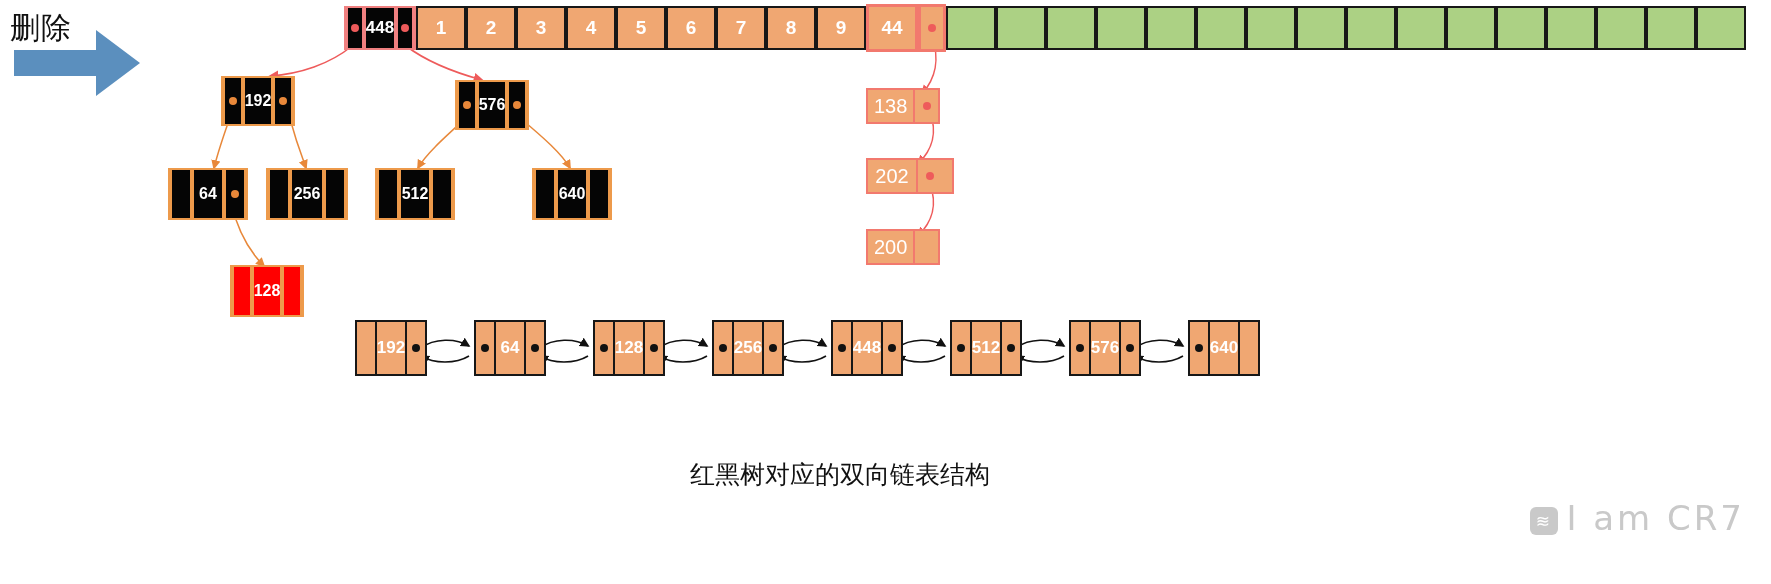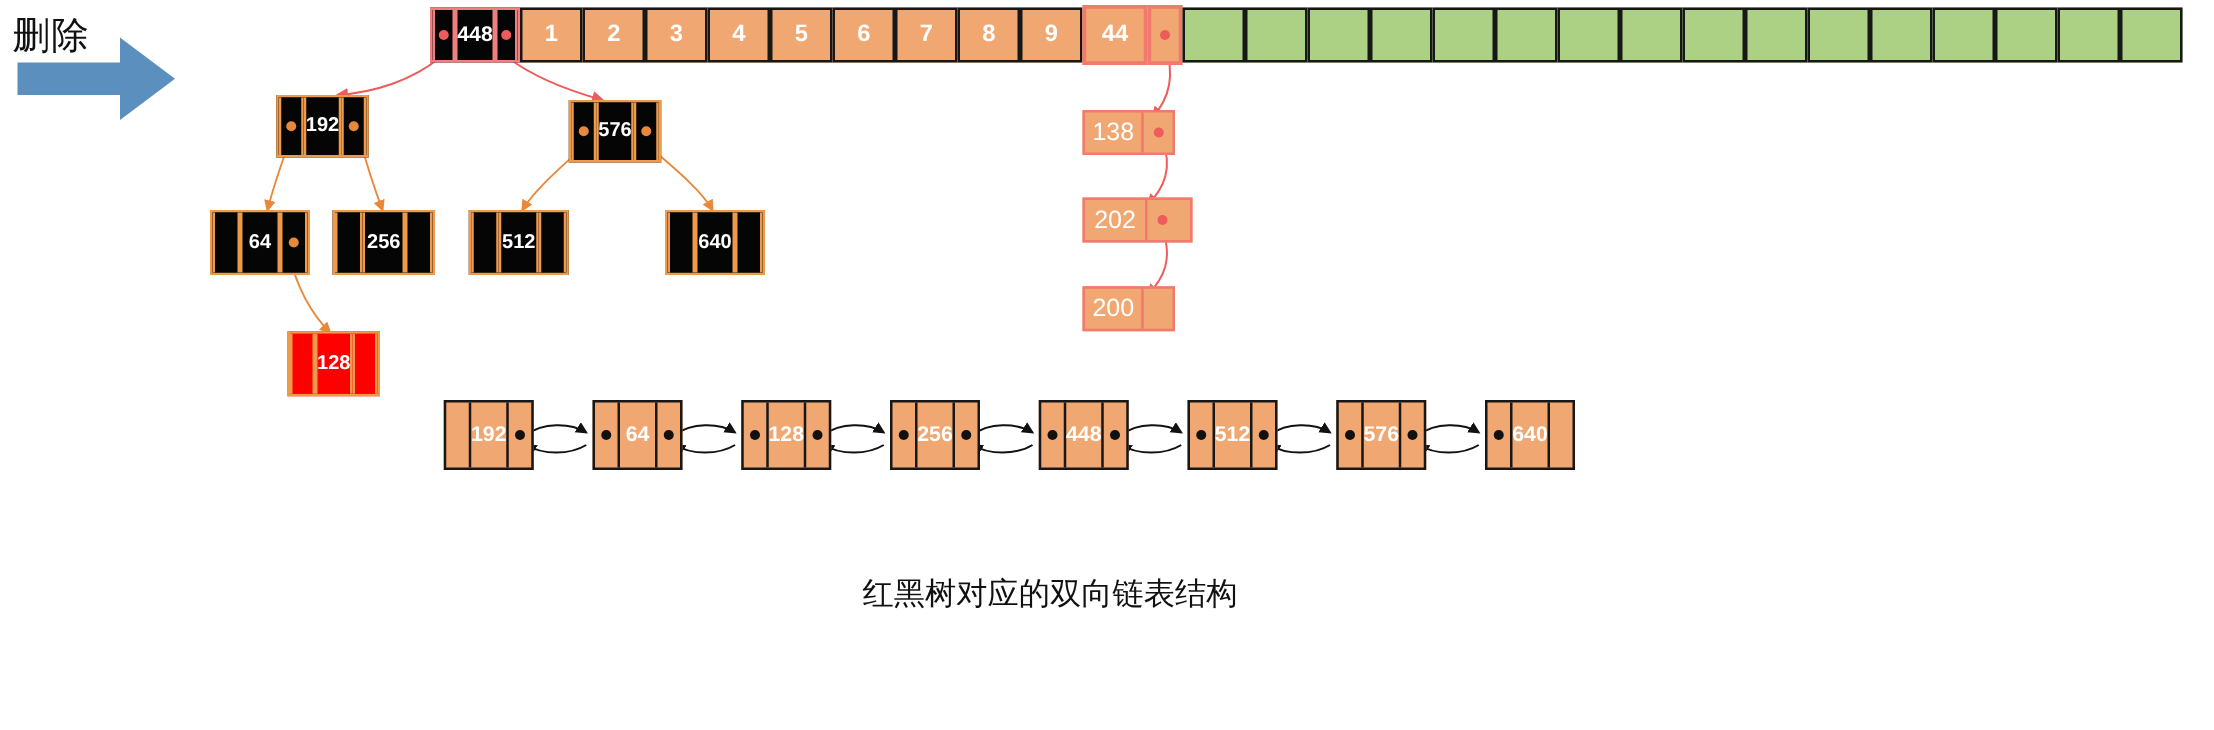--- a/index.html
+++ b/index.html
@@ -310,14 +310,17 @@
           <span class="dot dot-black"></span>
         </div>
         <div class="l-cell l-mid" style="width: 32px; height: 100%;">640</div>
         <div class="l-cell" style="width: 18px; height: 100%;"></div>
       </div>
     </div>
 
   <div class="caption" style="left:690px;top:411px;margin-top:47px;">红黑树对应的双向链表结构</div>
 
 
+  <div class="watermark">
+    <span class="wm-logo">≋</span><span>I am CR7</span>
+  </div>
 
 </div>
 
 </body></html>

